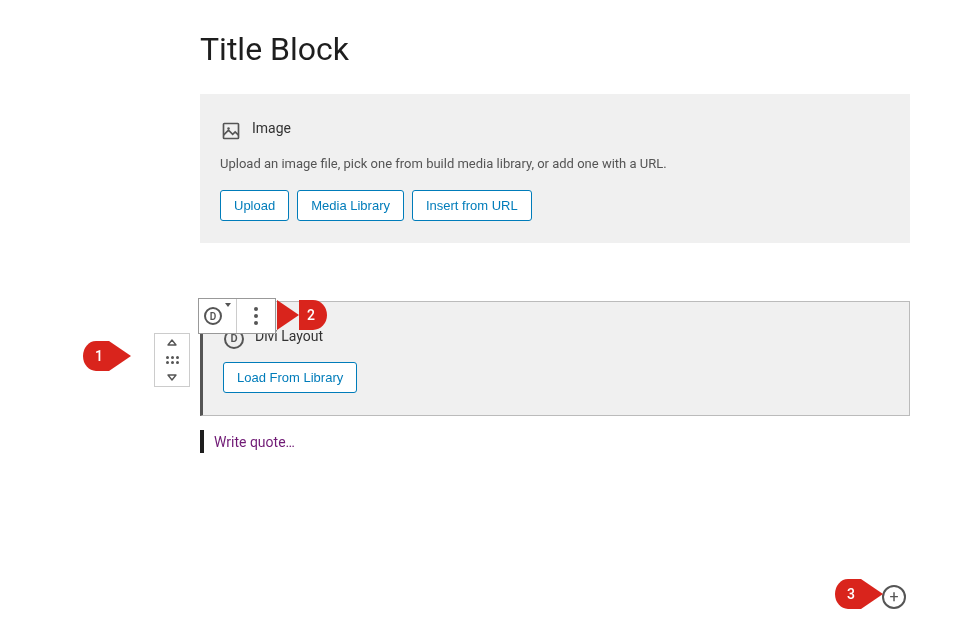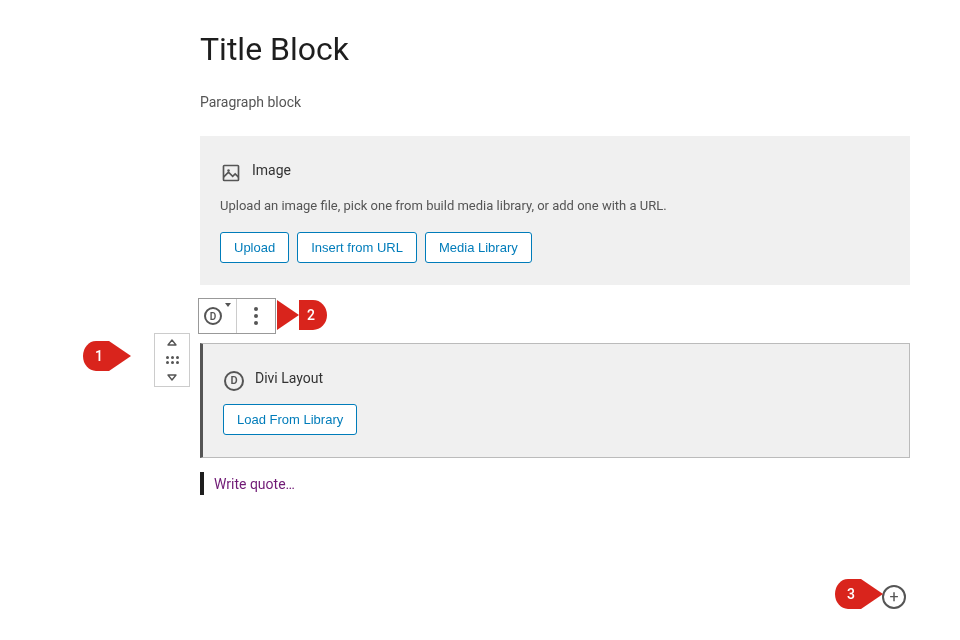--- a/index.html
+++ b/index.html
@@ -219,38 +219,37 @@
     border-radius:50% 0 0 50%;
     padding-left:12px; padding-right:6px;
   }
   #c3 { left: 835px; top: 579px; }
 </style>
 </head>
 <body>
 
 <div class="editor">
   <h1 class="title">Title Block</h1>
-  <p class="paragraph">Paragraph block</p>
 
   <div class="placeholder-block">
     <div class="placeholder-header">
       <span class="ph-icon">
         <svg width="20" height="20" viewBox="0 0 24 24" fill="none" stroke="#555" stroke-width="2">
           <rect x="3" y="3" width="18" height="18" rx="1"></rect>
           <circle cx="9" cy="9" r="1.5" fill="#555" stroke="none"></circle>
           <path d="M3 17 L9 11 L14 16 L17 13 L21 17"></path>
         </svg>
       </span>
       <span class="ph-title">Image</span>
     </div>
     <p class="ph-desc">Upload an image file, pick one from build media library, or add one with a URL.</p>
     <div class="btn-row">
       <button class="btn">Upload</button>
+      <button class="btn">Media Library</button>
       <button class="btn">Insert from URL</button>
-      <button class="btn">Media Library</button>
     </div>
   </div>
 
   <div class="selected-block">
     <div class="placeholder-block">
       <div class="placeholder-header">
         <span class="ph-icon">
           <span class="divi-glyph">D</span>
         </span>
         <span class="ph-title">Divi Layout</span>

